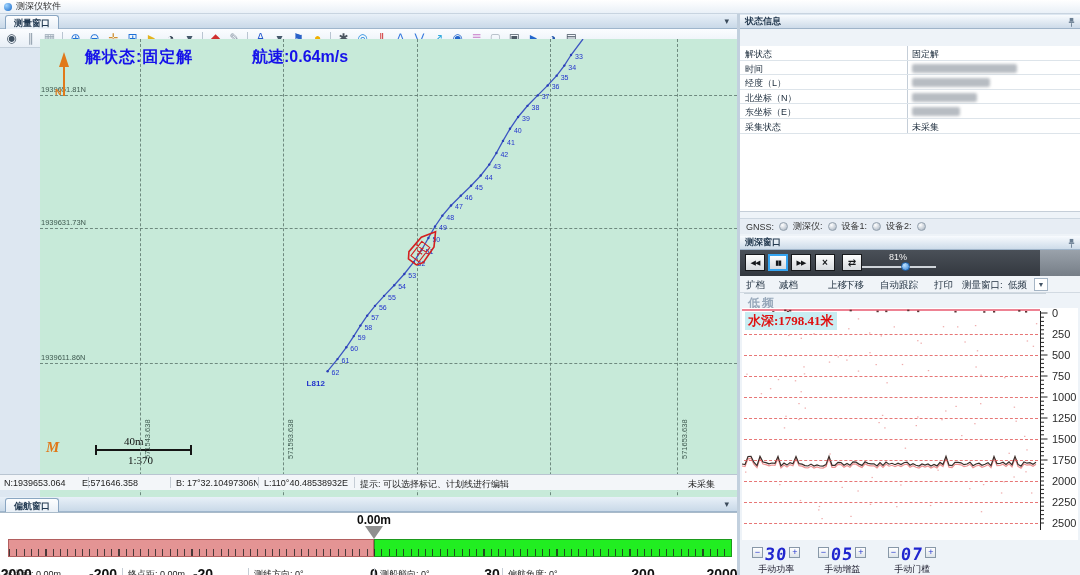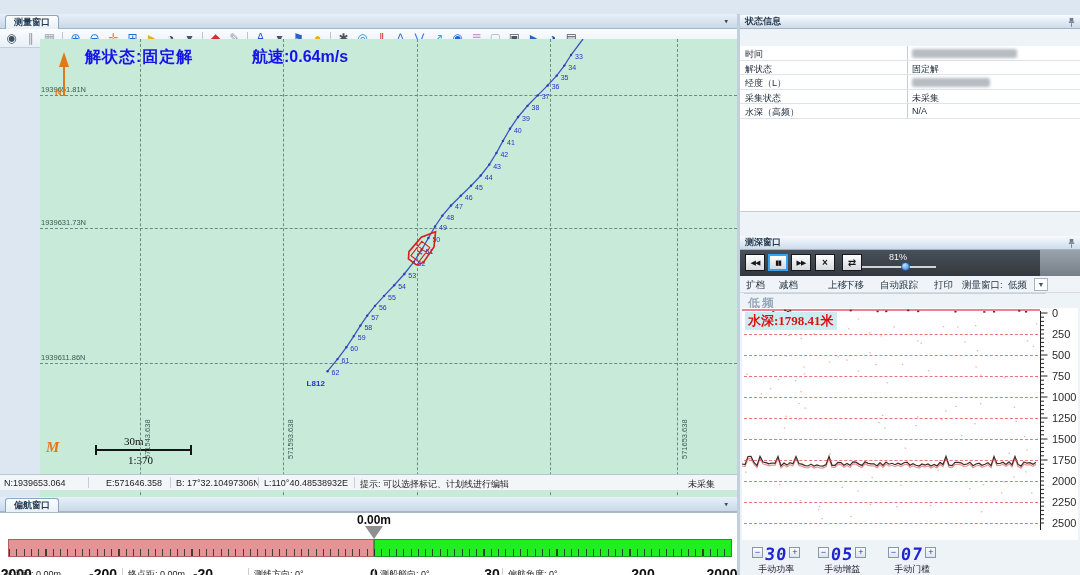--- a/index.html
+++ b/index.html
@@ -7,21 +7,21 @@
        font-family:"Liberation Sans","DejaVu Sans",sans-serif;font-size:9px;color:#1c2a38;cursor:default;}
   
   .titlebar{position:absolute;left:0;top:0;width:100%;height:14px;box-sizing:border-box;
     background:linear-gradient(#ffffff,#e9f0f7);border-bottom:1px solid #c8d4e0;
     display:flex;align-items:center;gap:4px;padding-left:4px;}
   .appdot{width:8px;height:8px;border-radius:50%;background:radial-gradient(circle at 30% 30%,#9fd4ff,#1668c8);}
   .title{font-size:9px;color:#333;}
   
   .pane-left{position:absolute;left:0;top:14px;width:737px;height:561px;}
   .tabstrip{position:absolute;left:0;width:100%;height:15px;box-sizing:border-box;
-    background:linear-gradient(#e8f0f8,#c9d9e8);border-bottom:1px solid #9fb6cc;font-family:Liberation Mono, monospace;}
+    background:linear-gradient(#e8f0f8,#c9d9e8);border-bottom:1px solid #9fb6cc;}
   .tab{position:absolute;left:5px;top:1px;height:14px;padding:0 8px;line-height:14px;
     background:linear-gradient(#fdfeff,#e6eef6);border:1px solid #8aa6c2;border-bottom:none;
     border-radius:3px 3px 0 0;font-weight:bold;color:#223a52;}
   .strip-caret{position:absolute;right:8px;top:2px;color:#3a4a5a;font-size:9px;}
   .toolbar{position:absolute;left:0;top:15px;width:100%;height:19px;box-sizing:border-box;
     background:linear-gradient(#fbfdff,#e8eff6);border-bottom:1px solid #c3cfdb;
     display:flex;align-items:center;padding:0 3px;gap:2px;}
   .tool-ic{width:17px;height:16px;text-align:center;line-height:16px;font-size:12px;}
   .tool-sep{width:1px;height:13px;background:#b9c5d1;margin:0 2px;}
   
@@ -113,20 +113,24 @@
     text-align:center;vertical-align:5px;}
   .sval{display:inline-block;font:bold 17px "DejaVu Sans Mono",monospace;color:#2026cf;
     letter-spacing:1px;margin:0 2px;transform:skewX(-6deg);}
   .slabel{display:block;text-align:center;font-size:9px;color:#223;margin-top:-1px;}
 </style>
 </head>
 <body>
 
 <div id="win">
 
+  <div class="titlebar">
+    <span class="appdot"></span>
+    <span class="title">测深仪软件</span>
+  </div>
 
   <div class="pane-left">
     <div class="tabstrip" style="top:0">
       <div class="tab">测量窗口</div>
       <div class="strip-caret">▾</div>
     </div>
     <div class="toolbar" id="toolbar">
         <span class="tool-ic" style="color: rgb(61, 79, 96);">◉</span>
         <span class="tool-ic" style="color: rgb(138, 152, 166);">∥</span>
         <span class="tool-ic" style="color: rgb(154, 168, 181);">▦</span>
@@ -159,21 +163,21 @@
         <span class="tool-ic" style="color: rgb(77, 90, 102);">▣</span>
         <span class="tool-ic" style="color: rgb(34, 102, 204);">►</span>
         <span class="tool-ic" style="color: rgb(34, 85, 170);">◑</span>
         <span class="tool-ic" style="color: rgb(69, 82, 96);">▤</span>
       </div>
 
     <div class="map" id="map">
       <div class="sol-text">解状态:固定解</div>
       <div class="spd-text">航速:0.64m/s</div>
 
-      <div class="scale-dist">30m</div>
+      <div class="scale-dist">40m</div>
       <div class="scalebar"></div>
       <div class="scalecap" style="left:55px"></div>
       <div class="scalecap" style="left:150px"></div>
       <div class="scale-ratio">1:370</div>
       <div class="m-mark">M</div>
     <div class="hgrid" style="top: 56px;"></div>
         <div class="hgrid-label" style="top: 46px;">1939651.81N</div>
         <div class="hgrid" style="top: 189px;"></div>
         <div class="hgrid-label" style="top: 179px;">1939631.73N</div>
         <div class="hgrid" style="top: 324px;"></div>
@@ -257,21 +261,21 @@
             <line x1="24" y1="57" x2="24" y2="26" stroke="#e0791a" stroke-width="2"></line>
             <polygon points="24,13 19,28 29,28" fill="#e0791a"></polygon>
             <text x="15" y="56" font-size="9" font-weight="bold" fill="#e0791a">N</text>
           </g>
         </svg>
       </div>
 
     <div class="statusbar">
       <span class="sb-item" style="left:4px">N:1939653.064</span>
       <span class="sb-div" style="left:88px"></span>
-      <span class="sb-item" style="left:106px">E:571646.358</span>
+      <span class="sb-item" style="left:82px">E:571646.358</span>
       <span class="sb-div" style="left:170px"></span>
       <span class="sb-item" style="left:176px">B: 17°32.10497306N</span>
       <span class="sb-div" style="left:258px"></span>
       <span class="sb-item" style="left:264px">L:110°40.48538932E</span>
       <span class="sb-div" style="left:354px"></span>
       <span class="sb-item" style="left:360px">提示: 可以选择标记、计划线进行编辑</span>
       <span class="sb-item" style="left:688px">未采集</span>
     </div>
 
     <div class="tabstrip yawstrip">
@@ -309,43 +313,61 @@
     <div class="phdr" style="top:0">
       <span>状态信息</span>
       <svg class="pinbox" viewBox="0 0 10 11">
           <rect x="3" y="1" width="4" height="4" fill="#6b7f93"></rect>
           <rect x="2" y="5" width="6" height="1.5" fill="#6b7f93"></rect>
           <rect x="4.5" y="6.8" width="1" height="4" fill="#6b7f93"></rect>
         </svg>
     </div>
     <div class="stable" id="stable">
         <div class="srow">
+          <div class="c1">解状态</div>
+          <div class="c2">固定解</div>
+        </div>
+        <div class="srow">
           <div class="c1">时间</div>
           <div class="c2">
             <div class="blurblk" style="width: 105px;"></div>
           </div>
-        </div>
-        <div class="srow">
-          <div class="c1">解状态</div>
-          <div class="c2">固定解</div>
         </div>
         <div class="srow">
           <div class="c1">经度（L）</div>
           <div class="c2">
             <div class="blurblk" style="width: 78px;"></div>
           </div>
         </div>
         <div class="srow">
+          <div class="c1">北坐标（N）</div>
+          <div class="c2">
+            <div class="blurblk" style="width: 65px;"></div>
+          </div>
+        </div>
+        <div class="srow">
+          <div class="c1">东坐标（E）</div>
+          <div class="c2">
+            <div class="blurblk" style="width: 48px;"></div>
+          </div>
+        </div>
+        <div class="srow">
           <div class="c1">采集状态</div>
           <div class="c2">未采集</div>
         </div>
-        <div class="srow">
-          <div class="c1">水深（高频）</div>
-          <div class="c2">N/A</div>
-        </div>
+      </div>
+    <div class="gnssrow" id="gnssrow">
+        <span>GNSS:</span>
+        <span class="orb"></span>
+        <span>测深仪:</span>
+        <span class="orb"></span>
+        <span>设备1:</span>
+        <span class="orb"></span>
+        <span>设备2:</span>
+        <span class="orb"></span>
       </div>
 
     <div class="phdr phdr2">
       <span>测深窗口</span>
       <svg class="pinbox" viewBox="0 0 10 11">
           <rect x="3" y="1" width="4" height="4" fill="#6b7f93"></rect>
           <rect x="2" y="5" width="6" height="1.5" fill="#6b7f93"></rect>
           <rect x="4.5" y="6.8" width="1" height="4" fill="#6b7f93"></rect>
         </svg>
     </div>

